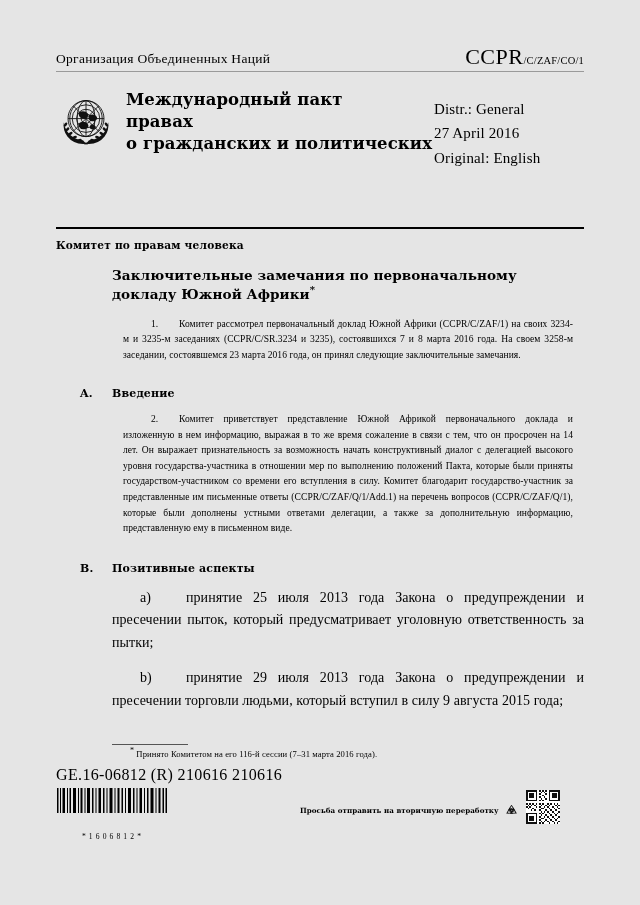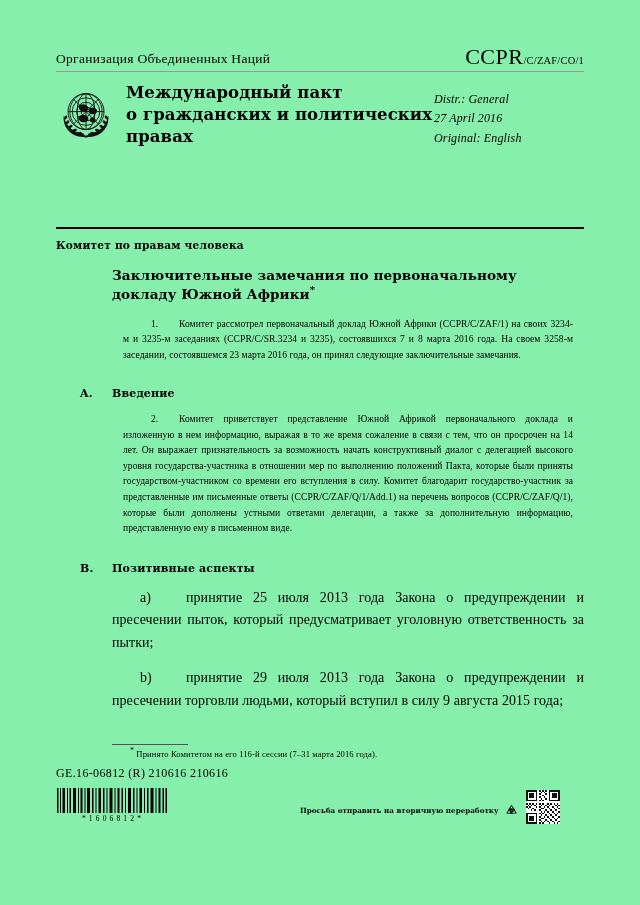--- a/index.html
+++ b/index.html
@@ -13,21 +13,21 @@
     font-family: "Liberation Serif", serif;
     color: #000000;
     position: relative;
     overflow: hidden;
   }
   .page {
     position: absolute;
     left: 0; top: 0;
     width: 640px;
     height: 905px;
-    background: #86efac;
+    background: #e5e5e5;
   }
 
   
   .header {
     position: absolute;
     left: 56px;
     top: 46px;
     width: 528px;
   }
   .org-row {
@@ -55,21 +55,21 @@
     letter-spacing: 0.2px;
   }
   .rule-thin {
     border-top: 0.8px solid #9a9a9a;
     margin-top: 3px;
     width: 100%;
   }
 
   .title-row {
     display: flex;
-    margin-top: 10px;
+    margin-top: 17px;
   }
   .emblem-cell {
     width: 66px;
     flex: 0 0 66px;
     padding-top: 2px;
   }
   .emblem {
     width: 60px;
     height: 60px;
     display: block;
@@ -82,24 +82,23 @@
     font-family: "DejaVu Serif", serif;
     font-weight: bold;
     font-size: 16.5px;
     line-height: 1.33;
     letter-spacing: 0.1px;
   }
   .distr-cell {
     flex: 0 0 150px;
     width: 150px;
     padding-top: 8px;
-    font-size: 12px;
+    font-size: 15px;
     line-height: 1.62;
     letter-spacing: 0.15px;
-    font-style: italic;
   }
 
   .rule-thick {
     position: absolute;
     left: 56px;
     top: 227px;
     width: 528px;
     border-top: 2.1px solid #000;
   }
 
@@ -205,41 +204,41 @@
     font-size: 8px;
     line-height: 0;
     vertical-align: super;
   }
 
   
   .ge-line {
     position: absolute;
     left: 56px;
     top: 766px;
-    font-size: 12px;
+    font-size: 16px;
     letter-spacing: 0.35px;
     white-space: nowrap;
   }
 
   .barcode-wrap {
     position: absolute;
     left: 56px;
     top: 788px;
     width: 112px;
   }
   .barcode {
     display: block;
     width: 112px;
     height: 25px;
   }
   .barcode-num {
     font-size: 7.6px;
     letter-spacing: 3.1px;
     text-align: center;
-    margin-top: 1px;
+    margin-top: 19px;
     padding-left: 2px;
   }
 
   .recycle-line {
     position: absolute;
     left: 300px;
     top: 797px;
     display: flex;
     align-items: center;
     gap: 5px;
@@ -306,22 +305,22 @@
               <ellipse cx="69" cy="77" rx="4" ry="2.2" transform="rotate(20 69 77)"></ellipse>
               <ellipse cx="61" cy="82" rx="4" ry="2.2" transform="rotate(10 61 82)"></ellipse>
             </g>
           </g>
         </svg>
       </div>
 
       <div class="pact-cell">
         <div class="pact-title">
           <div>Международный пакт</div>
+          <div>правах</div>
           <div>о гражданских и политических</div>
-          <div>правах</div>
         </div>
       </div>
 
       <div class="distr-cell">
         <div>Distr.: General</div>
         <div>27 April 2016</div>
         <div>Original: English</div>
       </div>
 
     </div>

